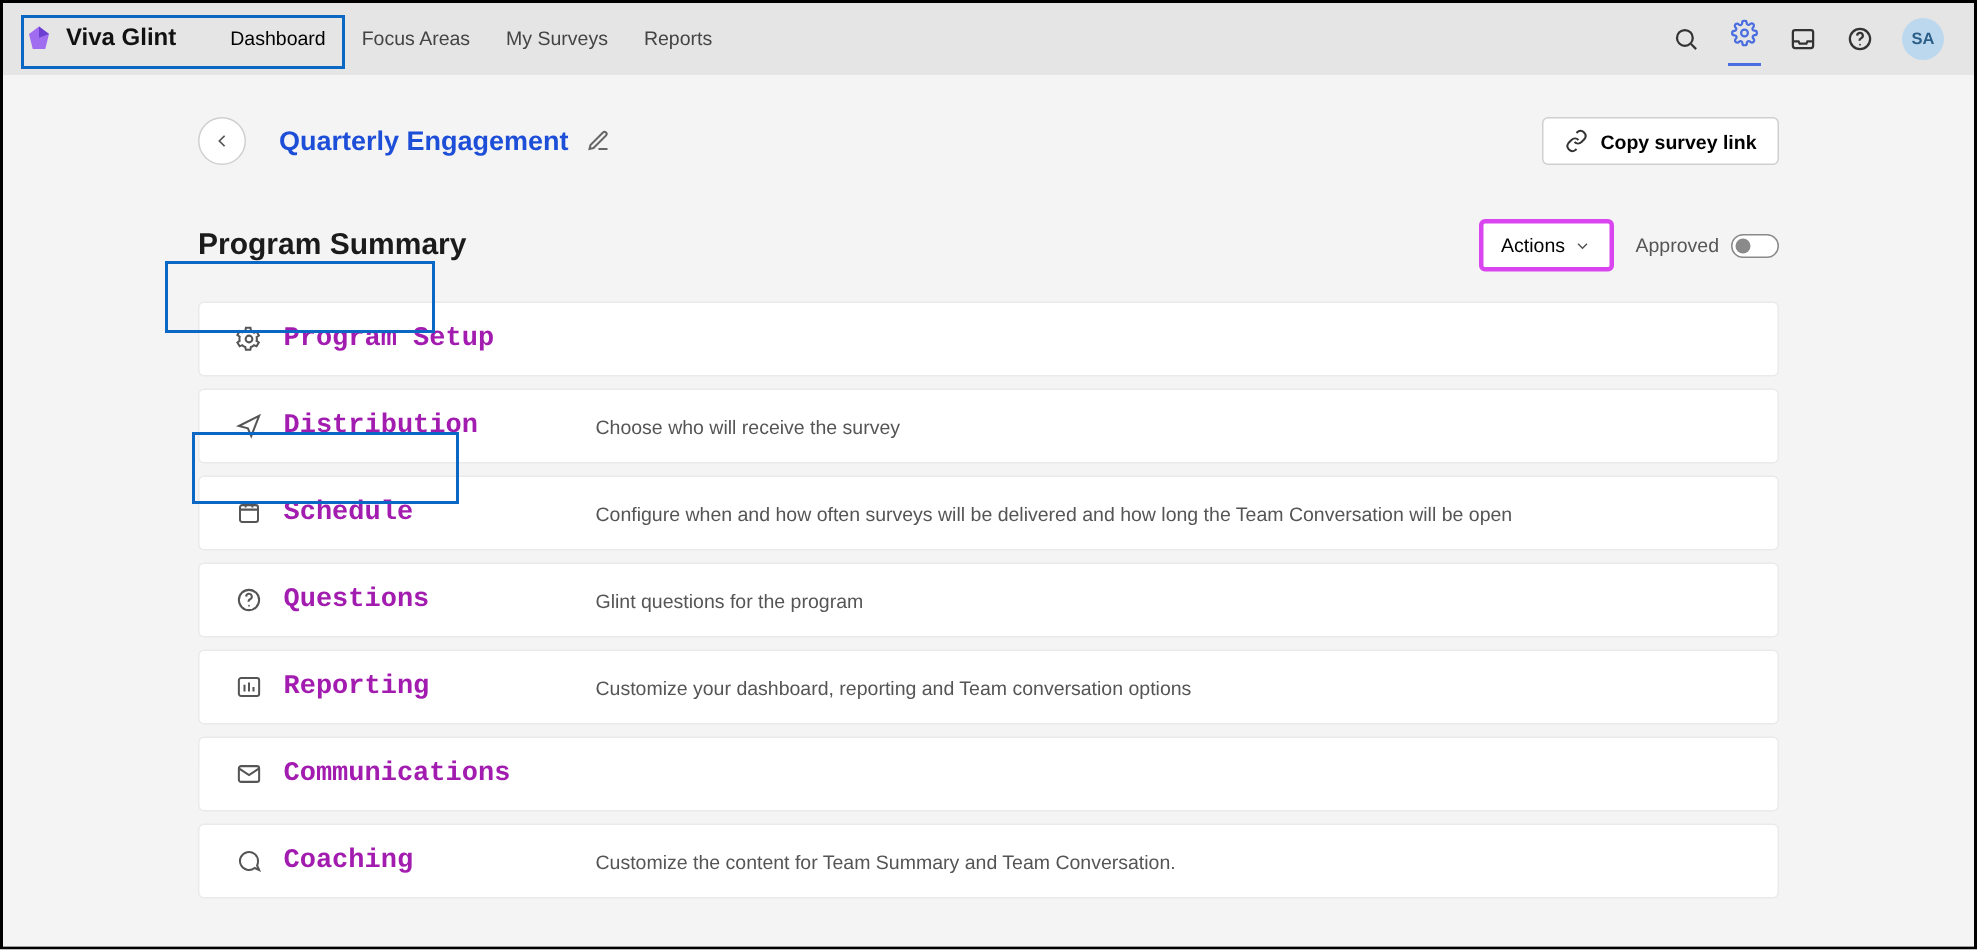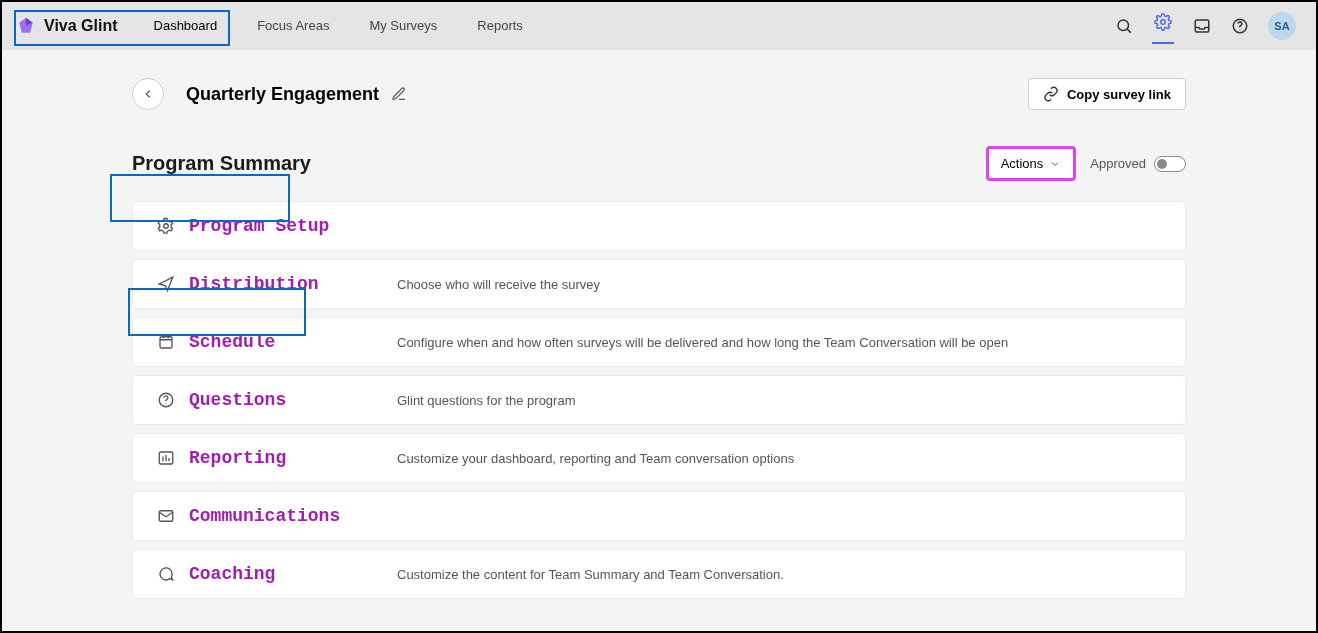--- a/index.html
+++ b/index.html
@@ -3,33 +3,33 @@
 <meta charset="utf-8">
 <style>
   * { box-sizing: border-box; margin: 0; padding: 0; }
   html, body { width: 1318px; height: 633px; font-family: "Segoe UI", -apple-system, Helvetica, Arial, sans-serif; background:#fff; }
   .frame { width:1318px; height:633px; border:2px solid #000; position:relative; overflow:hidden; }
 
   
   .topnav { height:48px; border-bottom:1px solid #e5e5e5; display:flex; align-items:center; padding:0 20px 0 14px; background:#e5e5e5; }
   .brand { display:flex; align-items:center; gap:8px; font-weight:700; font-size:16px; color:#111; }
   .brand-logo { width:20px; height:20px; }
-  .nav-links { display:flex; margin-left:36px; gap:40px; font-size:13px; color:#444; }
+  .nav-links { display:flex; margin-left:36px; gap:24px; font-size:13px; color:#444; }
   .nav-links span { cursor:pointer; }
   .nav-links .active { color:#000; }
   .nav-right { margin-left:auto; display:flex; align-items:center; gap:18px; }
   .icon-btn { width:20px; height:20px; display:flex; align-items:center; justify-content:center; color:#333; cursor:pointer; }
   .icon-settings { color:#4a6ee0; border-bottom:2px solid #4a6ee0; padding-bottom:6px; height:28px; width:22px; box-sizing:content-box;}
   .avatar { width:28px; height:28px; border-radius:50%; background:#bcd8ef; color:#2b5f88; font-size:11px; font-weight:600; display:flex; align-items:center; justify-content:center; cursor:pointer; }
 
   
   .content { background:#f4f4f4; height:calc(100% - 48px); padding:0 0 20px 0; }
   .page-header { display:flex; align-items:center; padding:28px 130px 24px 130px; }
   .back-btn { width:32px; height:32px; border:1px solid #d0d0d0; border-radius:50%; background:#fff; display:flex; align-items:center; justify-content:center; cursor:pointer; margin-right:22px;}
-  .page-title { font-size:18px; font-weight:700; color:#000000; }
+  .page-title { font-size:18px; font-weight:700; color:#1d4ed8; }
   .edit-icon { margin-left:12px; color:#666; cursor:pointer; width:16px; height:16px; }
   .copy-btn { margin-left:auto; border:1px solid #cfcfcf; background:#fff; border-radius:4px; font-size:13px; font-weight:600; padding:7px 14px; display:flex; align-items:center; gap:8px; cursor:pointer; }
 
   .section-head { display:flex; align-items:center; padding:12px 130px 20px 130px; }
   .section-title { font-size:20px; font-weight:600; color:#1b1b1b; }
   .actions-btn { margin-left:auto; border:3px solid #d946ef; background:#fff; border-radius:4px; font-size:13px; padding:7px 12px; display:flex; align-items:center; gap:6px; cursor:pointer;}
   .approved-label { font-size:13px; color:#555; margin-left:14px; }
   .toggle { width:32px; height:16px; border-radius:10px; border:1px solid #8a8a8a; background:#fff; margin-left:8px; position:relative; cursor:pointer;}
   .toggle::after{ content:""; position:absolute; left:2px; top:2px; width:10px; height:10px; border-radius:50%; background:#8a8a8a; }
 

